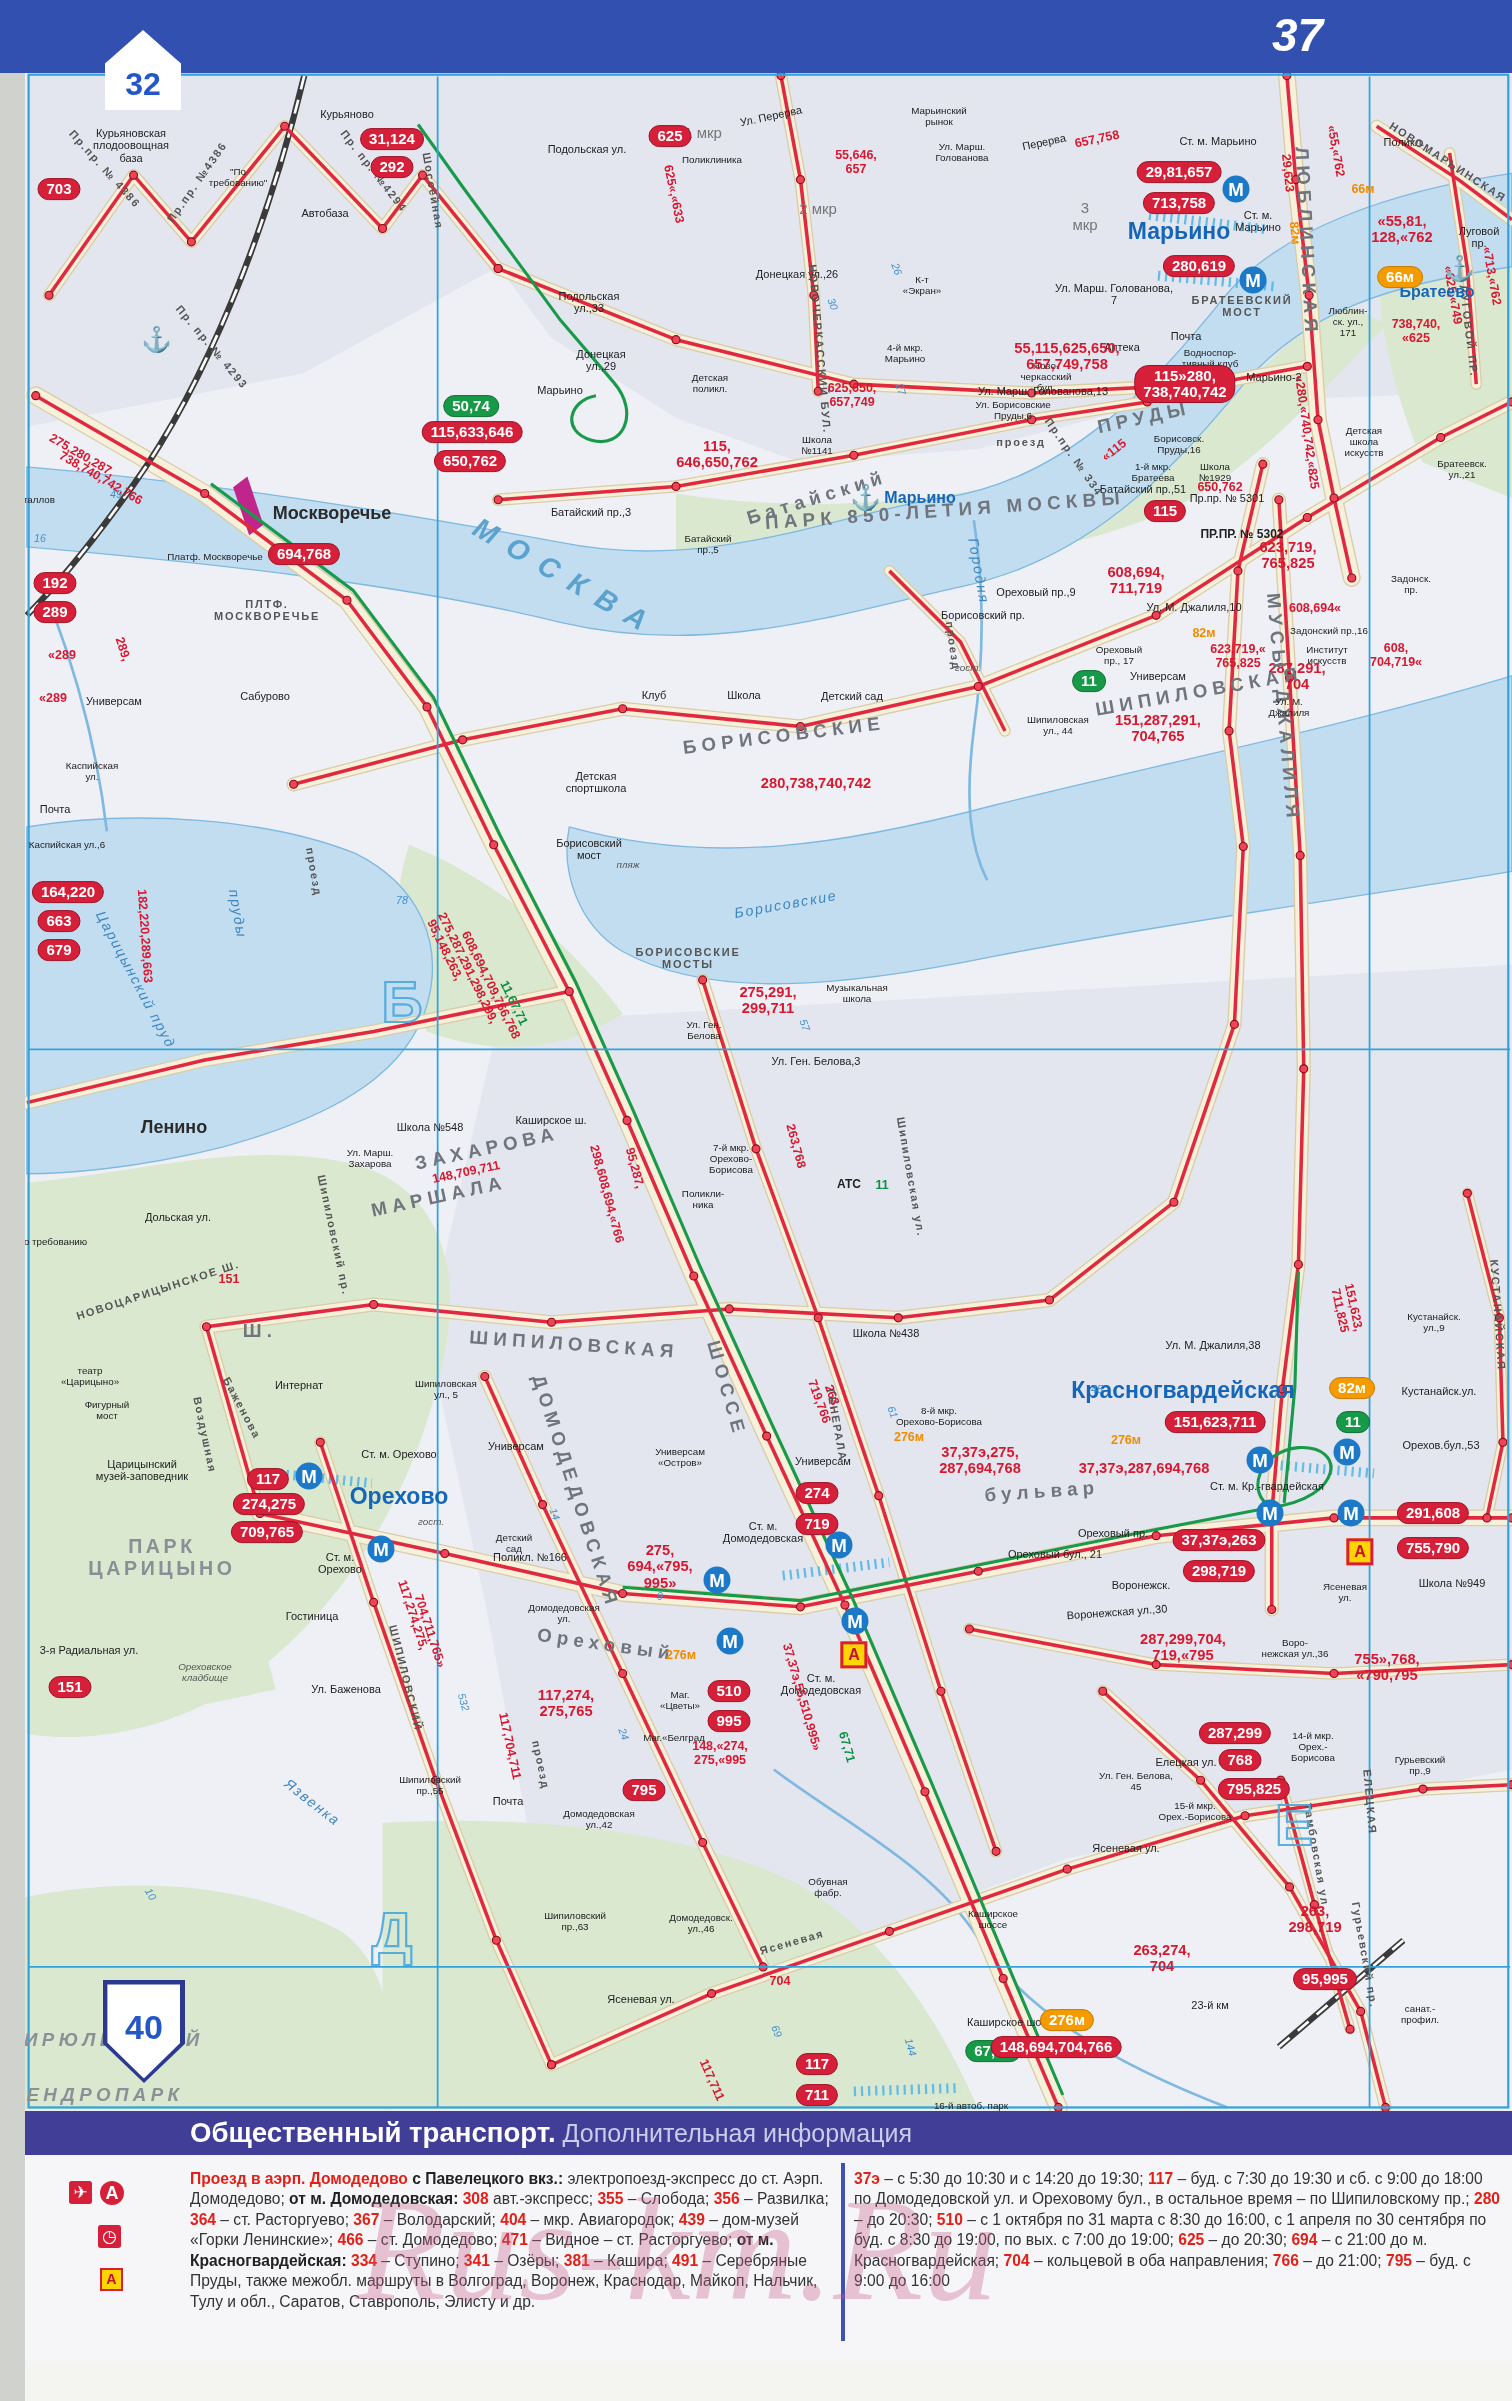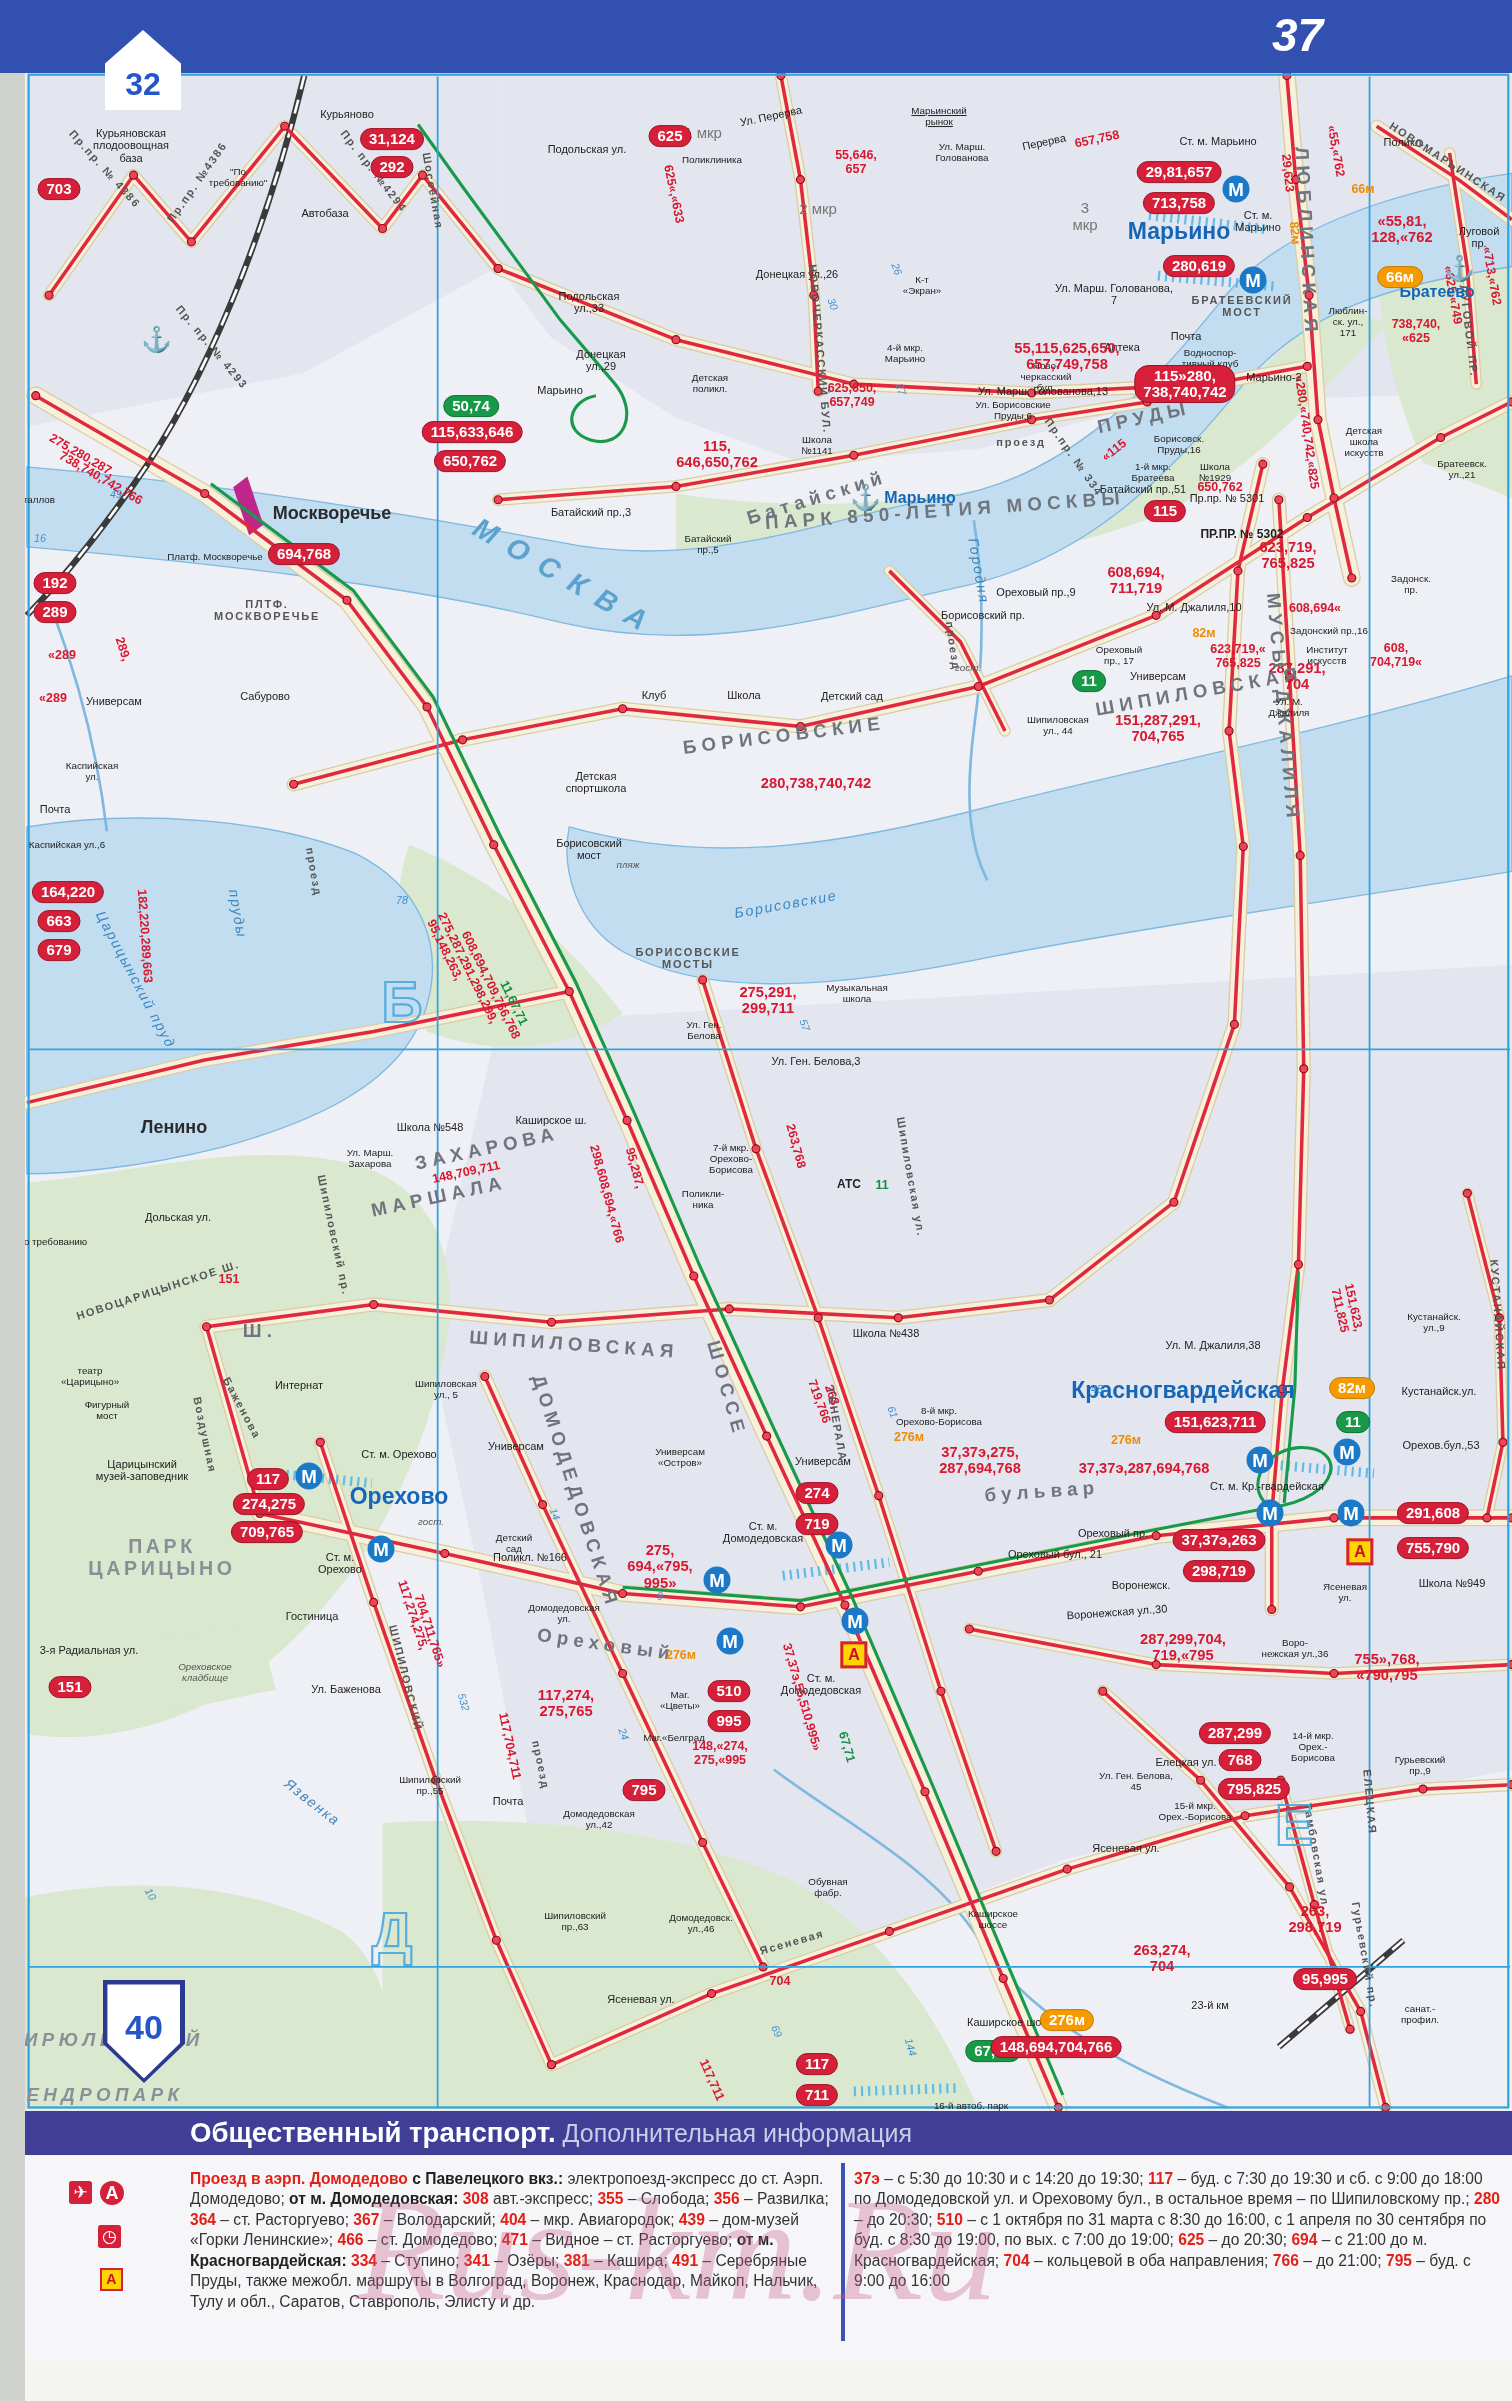--- a/index.html
+++ b/index.html
@@ -322,21 +322,21 @@
 требованию"</div>
     <div class="lb" style="left: 325px; top: 213px;">Автобаза</div>
     <div class="lb c-st" style="left: 374px; top: 171px; transform: translate(-50%, -50%) rotate(52deg);">Пр. пр. №4294</div>
     <div class="lb c-st" style="left: 433px; top: 191px; transform: translate(-50%, -50%) rotate(80deg);">Шоссейная</div>
     <div class="lb" style="left: 347px; top: 114px;">Курьяново</div>
     <div class="lb" style="left: 587px; top: 149px;">Подольская ул.</div>
     <div class="lb c-mkr" style="left: 703px; top: 133px;">1 мкр</div>
     <div class="lb c-tn" style="left: 712px; top: 160px;">Поликлиника</div>
     <div class="lb c-mkr" style="left: 818px; top: 209px;">2 мкр</div>
     <div class="lb" style="left: 771px; top: 116px; transform: translate(-50%, -50%) rotate(-12deg);">Ул. Перерва</div>
-    <div class="lb c-tn" style="left: 939px; top: 117px; text-decoration: underline;">Марьинский
+    <div class="lb c-tn" style="left: 939px; top: 117px;">Марьинский
 рынок</div>
     <div class="lb c-tn" style="left: 962px; top: 153px;">Ул. Марш.
 Голованова</div>
     <div class="lb c-red" style="left: 856px; top: 162px;">55,646,
 657</div>
     <div class="lb c-red" style="left: 1097px; top: 139px; transform: translate(-50%, -50%) rotate(-12deg);">657,758</div>
     <div class="lb c-red" style="left: 674px; top: 194px; transform: translate(-50%, -50%) rotate(78deg);">625«,«633</div>
     <div class="lb c-tn" style="left: 922px; top: 286px;">К-т
 «Экран»</div>
     <div class="lb" style="left: 797px; top: 274px;">Донецкая ул.,26</div>

